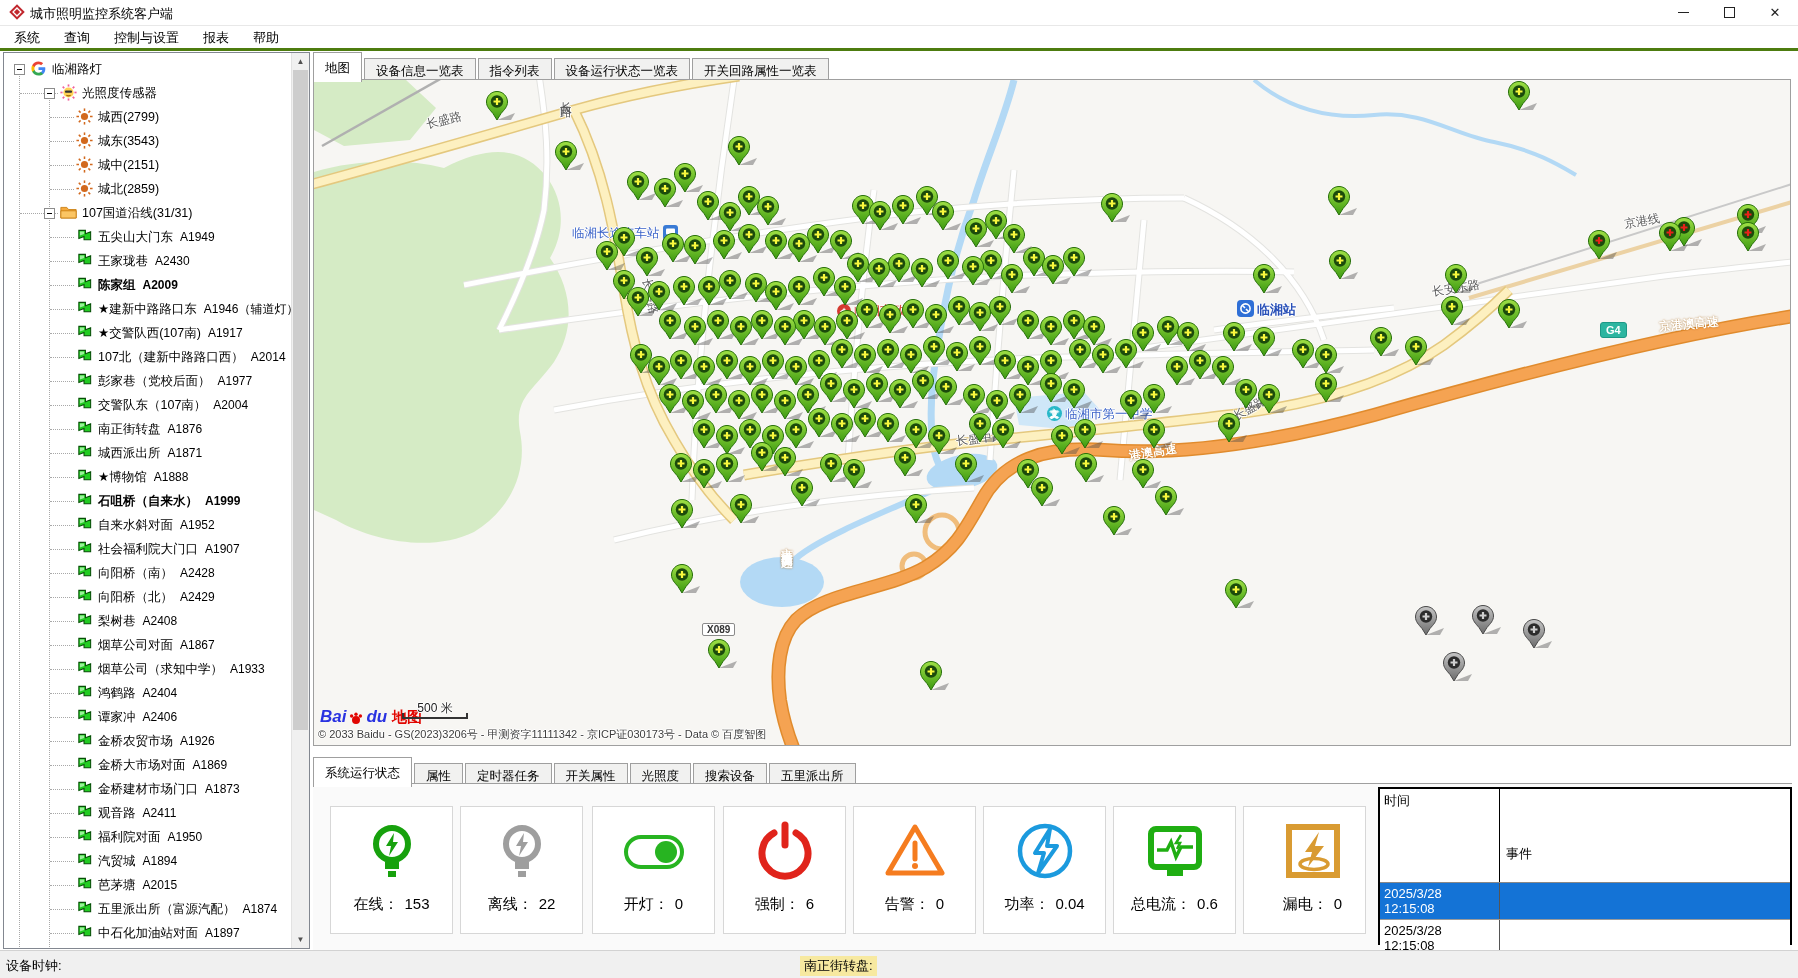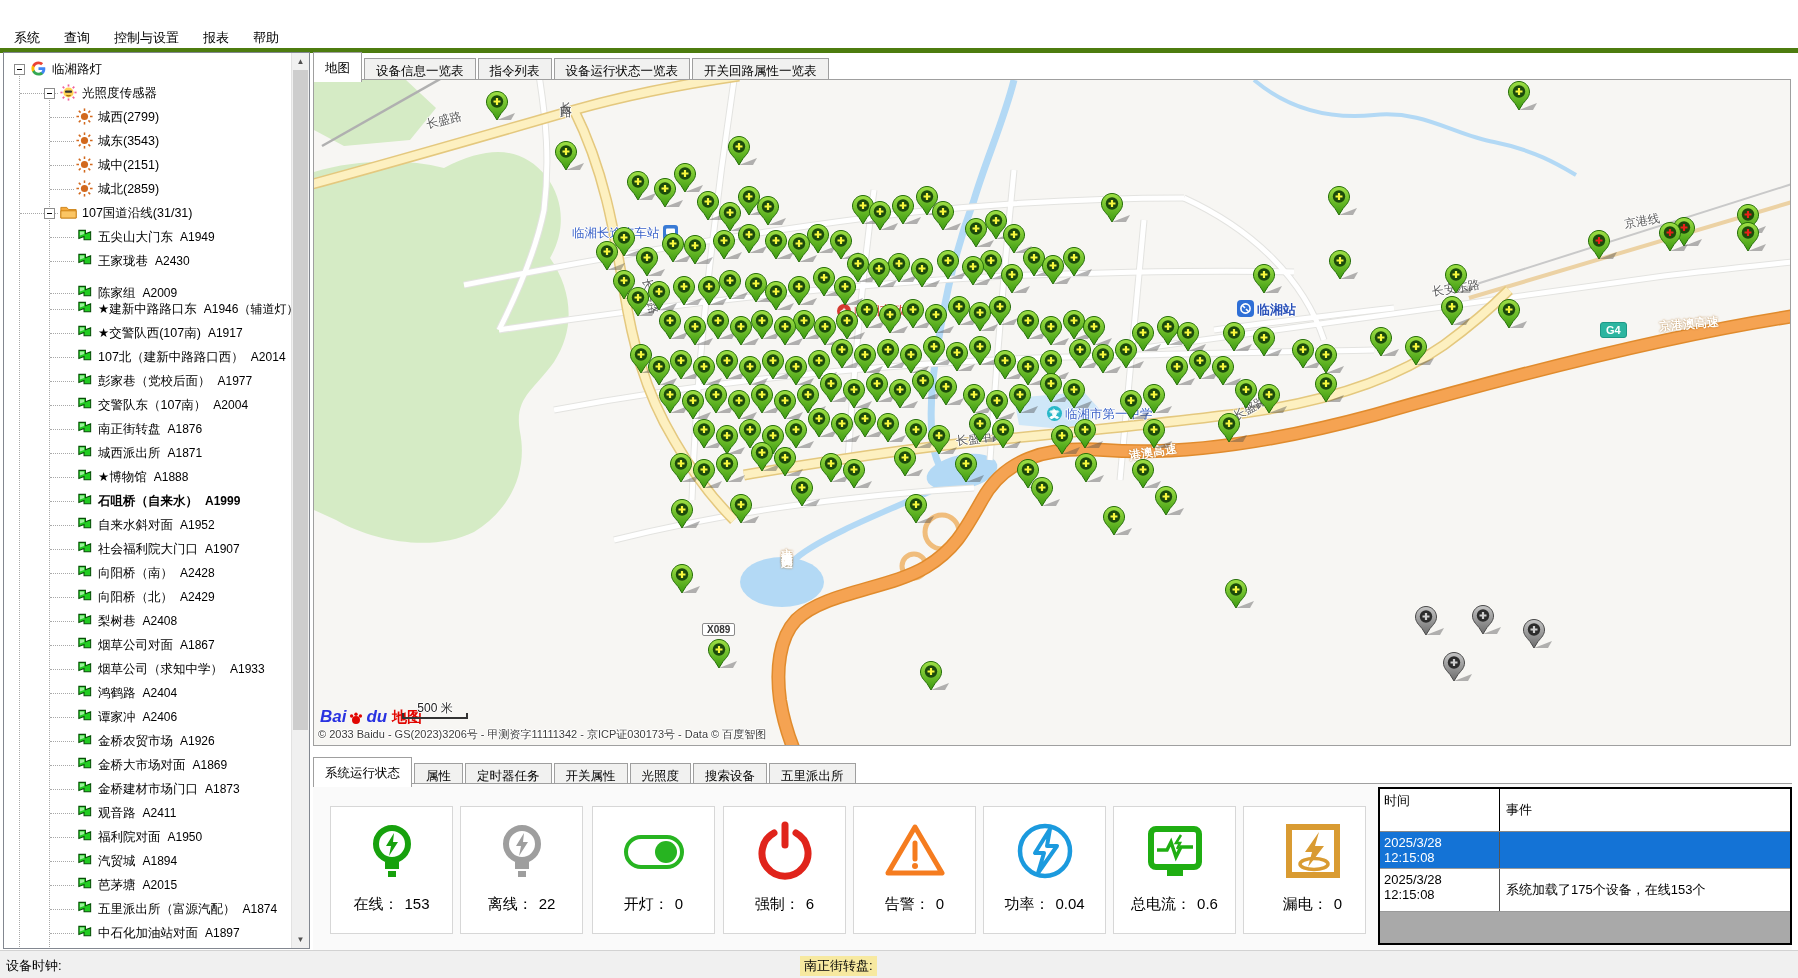--- a/index.html
+++ b/index.html
@@ -8,21 +8,21 @@
   
   #titlebar{position:absolute;left:0;top:0;width:1798px;height:25px;background:#fff;border-bottom:1px solid #e8e8e8;}
   #titlebar .title{position:absolute;left:30px;top:5px;font-size:13px;color:#000;}
   #app-logo{position:absolute;left:9px;top:4px;}
   .winbtn{position:absolute;top:0;width:46px;height:25px;display:flex;align-items:center;justify-content:center;color:#222;}
   #btn-min{right:92px}#btn-max{right:46px}#btn-close{right:0}
   #btn-min i{display:block;width:11px;height:0;border-top:1px solid #222;}
   #btn-max i{display:block;width:9px;height:9px;border:1px solid #222;}
   #btn-close span{font-size:13px;line-height:1;}
   
-  #menubar{position:absolute;left:0;top:26px;width:1798px;height:22px;background:#fff;border-bottom:5px solid #4d7c0f;}
+  #menubar{position:absolute;left:0;top:26px;width:1798px;height:22px;background:#fff;border-bottom:3px solid #4d7c0f;}
   .menu-item{position:relative;display:inline-block;padding:3px 10px;margin-left:4px;font-size:13px;color:#000;}
   
   #sidebar{position:absolute;left:3px;top:52px;width:307px;height:897px;background:#fff;border:1px solid #828790;box-sizing:border-box;overflow:hidden;}
   #treewrap{position:absolute;left:0;top:0;right:17px;bottom:0;overflow:hidden;}
   .guide{position:absolute;width:0;border-left:1px dotted #a8a8a8;}
   .tree-row{position:absolute;height:24px;left:0;right:0;white-space:nowrap;}
   .tree-row .stub{position:absolute;top:12px;border-top:1px dotted #a8a8a8;}
   .expand-box{position:absolute;top:7px;width:11px;height:11px;background:#fff;border:1px solid #8c8c8c;box-sizing:border-box;}
   .expand-box i{position:absolute;left:2px;top:4px;width:5px;border-top:1px solid #000;display:block;}
   .t-icon{position:absolute;top:3px;width:18px;height:18px;}
@@ -69,35 +69,53 @@
   
   #panel{position:absolute;left:313px;top:783px;width:1479px;height:166px;background:#fafafa;border-top:1px solid #9f9f9f;}
   .card{position:absolute;top:22px;width:123px;height:128px;background:#fff;border:1px solid #d7d7d7;box-sizing:border-box;text-align:center;}
   .card .cicon{margin-top:12px;height:68px;}
   .card .cline{margin-top:8px;font-size:15px;color:#000;}
   .card .c-value{margin-left:6px;}
   
   #eventlog{position:absolute;left:1065px;top:3px;width:414px;height:158px;background:#a9a9a9;border:2px solid #000;box-sizing:border-box;font-size:13px;}
   .ev-row{display:flex;width:100%;}
   .ev-cell-t{width:120px;flex:none;padding:3px 4px;border-right:1px solid #555;box-sizing:border-box;}
-  .ev-cell-e{flex:1;padding:12px 6px;box-sizing:border-box;}
+  .ev-cell-e{flex:1;padding:19px 6px;box-sizing:border-box;margin-top:37px;}
   .ev-head{background:#fff;color:#000;border-bottom:1px solid #888;}
   .ev-head .ev-cell-t{border-right:1px solid #000;}
   .ev-data{background:#fff;color:#000;border-bottom:1px solid #9a9a9a;}
   .ev-data.sel{background:#1473d6;color:#fff;}
   
   #statusbar{position:absolute;left:0;top:950px;width:1798px;height:28px;background:#f0f0f0;border-top:1px solid #d2d2d2;}
   #dev-clock{position:absolute;left:6px;top:6px;font-size:13px;color:#000;}
   #exec-cmd{position:absolute;left:800px;top:5px;font-size:13px;color:#000;background:#f7e9a0;padding:1px 4px;}
 </style>
 </head>
 <body>
 
 <div id="win">
 
+  <div id="titlebar">
+    <span id="app-logo">
+      <svg width="16" height="16" viewBox="0 0 16 16">
+          <rect x="2.5" y="2.5" width="11" height="11" transform="rotate(45 8 8)" fill="#c1272d"></rect>
+          <rect x="5.2" y="5.2" width="5.6" height="5.6" transform="rotate(45 8 8)" fill="none" stroke="#fff" stroke-width="1.3"></rect>
+        </svg>
+    </span>
+    <span class="title">城市照明监控系统客户端</span>
+    <div class="winbtn" id="btn-min">
+        <i></i>
+      </div>
+    <div class="winbtn" id="btn-max">
+        <i></i>
+      </div>
+    <div class="winbtn" id="btn-close">
+        <span>✕</span>
+      </div>
+  </div>
 
   <div id="menubar"><span class="menu-item">系统</span><span class="menu-item">查询</span><span class="menu-item">控制与设置</span><span class="menu-item">报表</span><span class="menu-item">帮助</span></div>
 
   <div id="sidebar">
     <div id="treewrap">
         <div class="guide" style="left: 15px; top: 18px; height: 880px;"></div>
         <div class="guide" style="left: 45px; top: 40px; height: 858px;"></div>
         <div class="tree-row" style="top: 4px;">
           <span class="expand-box" style="left: 10px;">
             <i></i>
@@ -220,21 +238,21 @@
           <span class="t-label" style="left: 94px;">五尖山大门东<span class="t-code">A1949</span></span>
         </div>
         <div class="tree-row" style="top: 196px;">
           <span class="stub" style="left: 46px; width: 24px;"></span>
           <span class="t-icon" style="left: 72px;"><svg width="17" height="17" viewBox="0 0 18 18">
               <path d="M3,2.5 L10,2.5 L10,6 L15.5,4 L15.5,12.5 L8.5,12.5 L8.5,9 L3,11 Z" fill="#22cc22" stroke="#064d06" stroke-width="1.1"></path>
               <path d="M4.2,3.8 L8.6,3.8 L8.6,6.4 L4.2,8 Z" fill="#9af09a"></path>
             </svg></span>
           <span class="t-label" style="left: 94px;">王家珑巷<span class="t-code">A2430</span></span>
         </div>
-        <div class="tree-row" style="top: 228px;">
+        <div class="tree-row" style="top: 220px; font-weight: bold;">
           <span class="stub" style="left: 46px; width: 24px;"></span>
           <span class="t-icon" style="left: 72px;"><svg width="17" height="17" viewBox="0 0 18 18">
               <path d="M3,2.5 L10,2.5 L10,6 L15.5,4 L15.5,12.5 L8.5,12.5 L8.5,9 L3,11 Z" fill="#22cc22" stroke="#064d06" stroke-width="1.1"></path>
               <path d="M4.2,3.8 L8.6,3.8 L8.6,6.4 L4.2,8 Z" fill="#9af09a"></path>
             </svg></span>
           <span class="t-label" style="left: 94px;">陈家组<span class="t-code">A2009</span></span>
         </div>
         <div class="tree-row" style="top: 244px;">
           <span class="stub" style="left: 46px; width: 24px;"></span>
           <span class="t-icon" style="left: 72px;"><svg width="17" height="17" viewBox="0 0 18 18">

